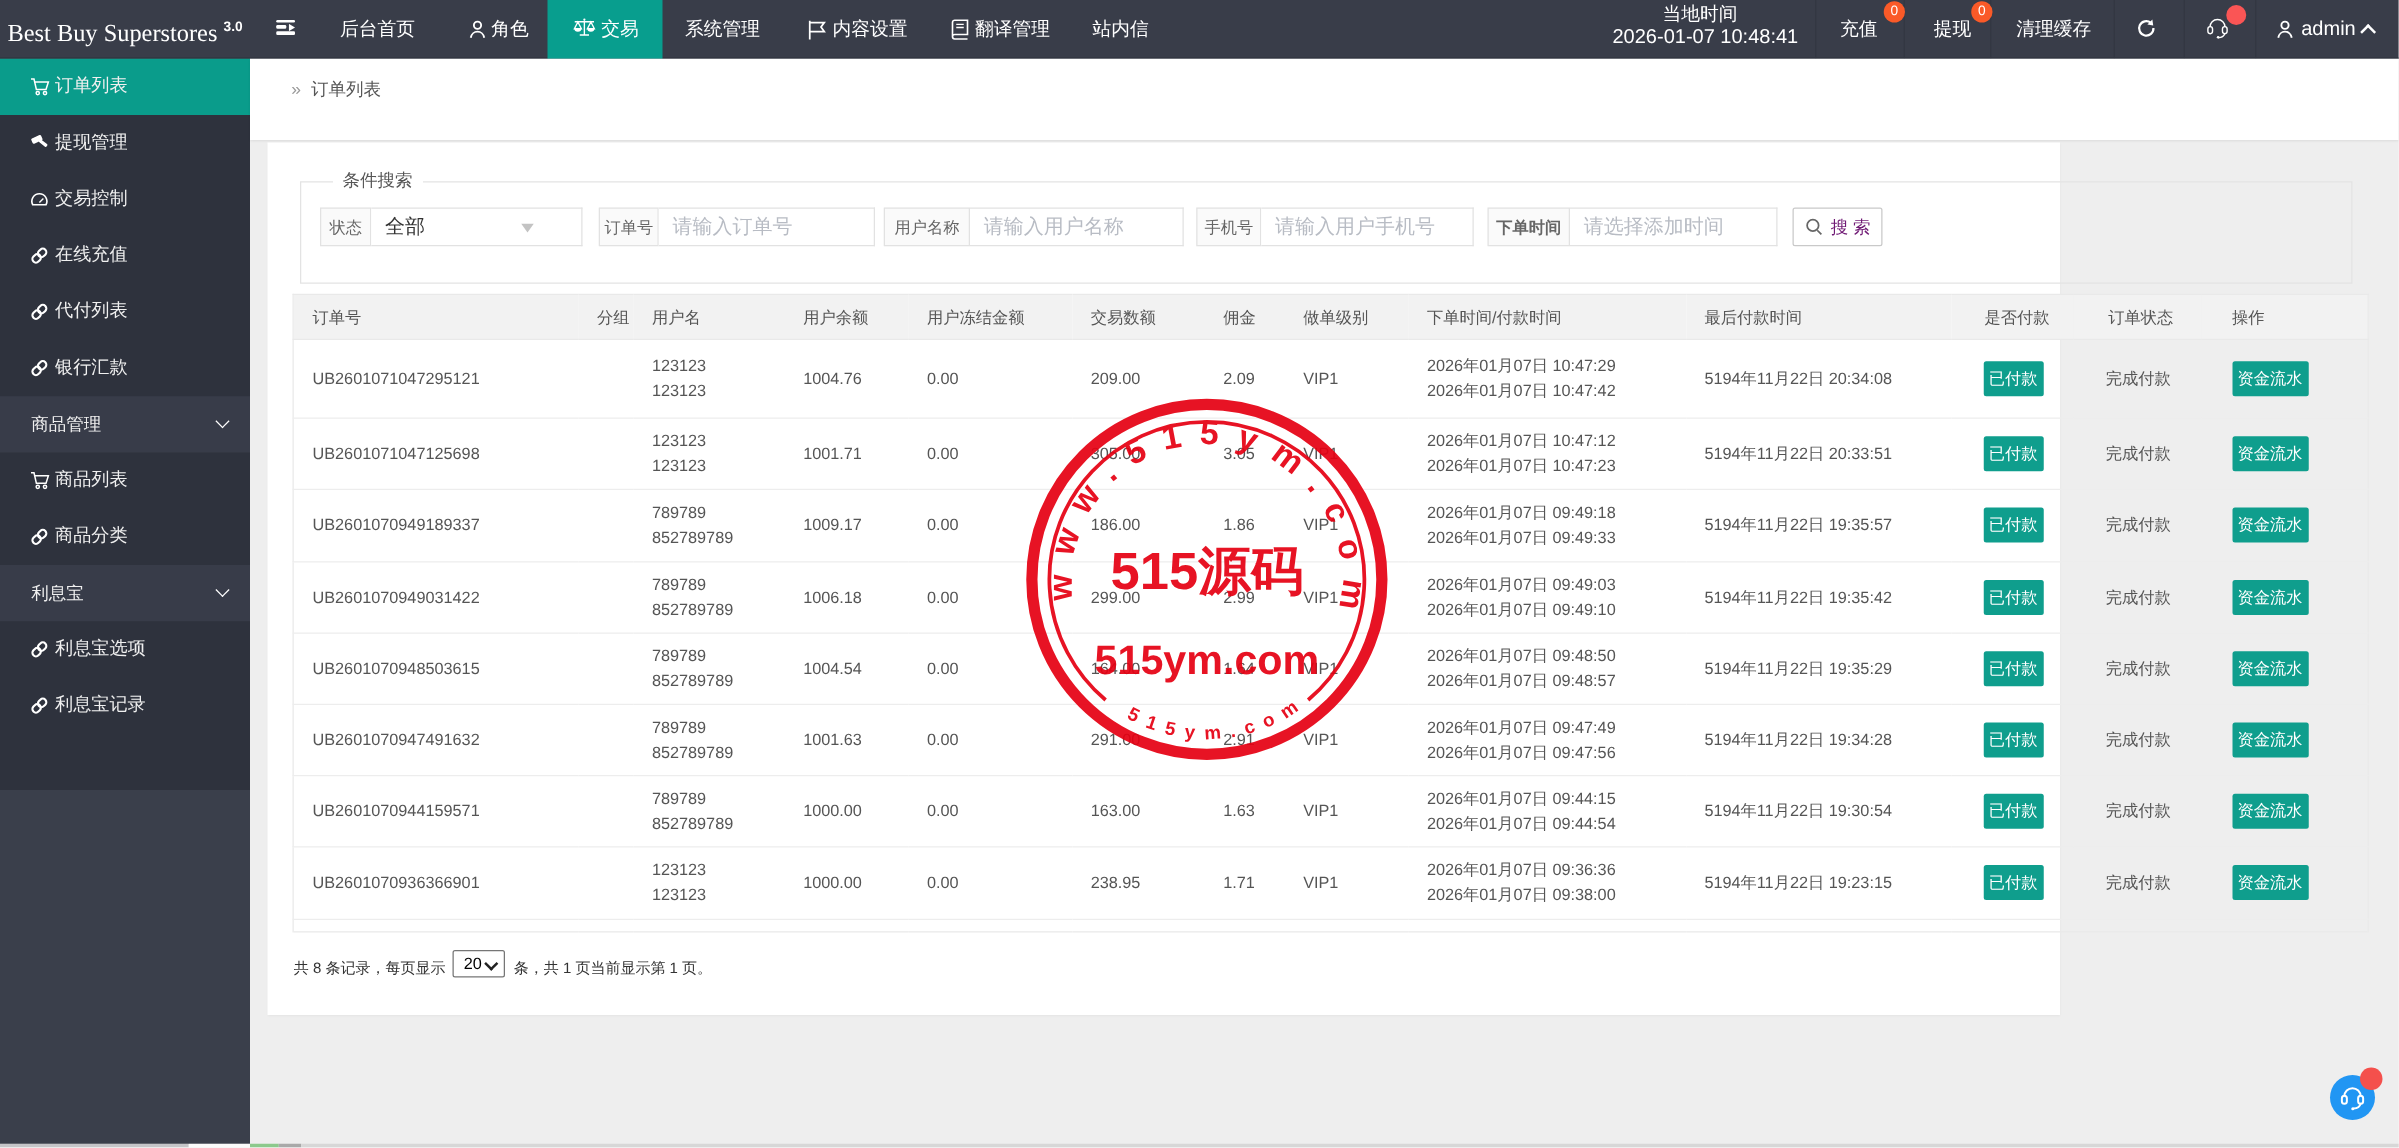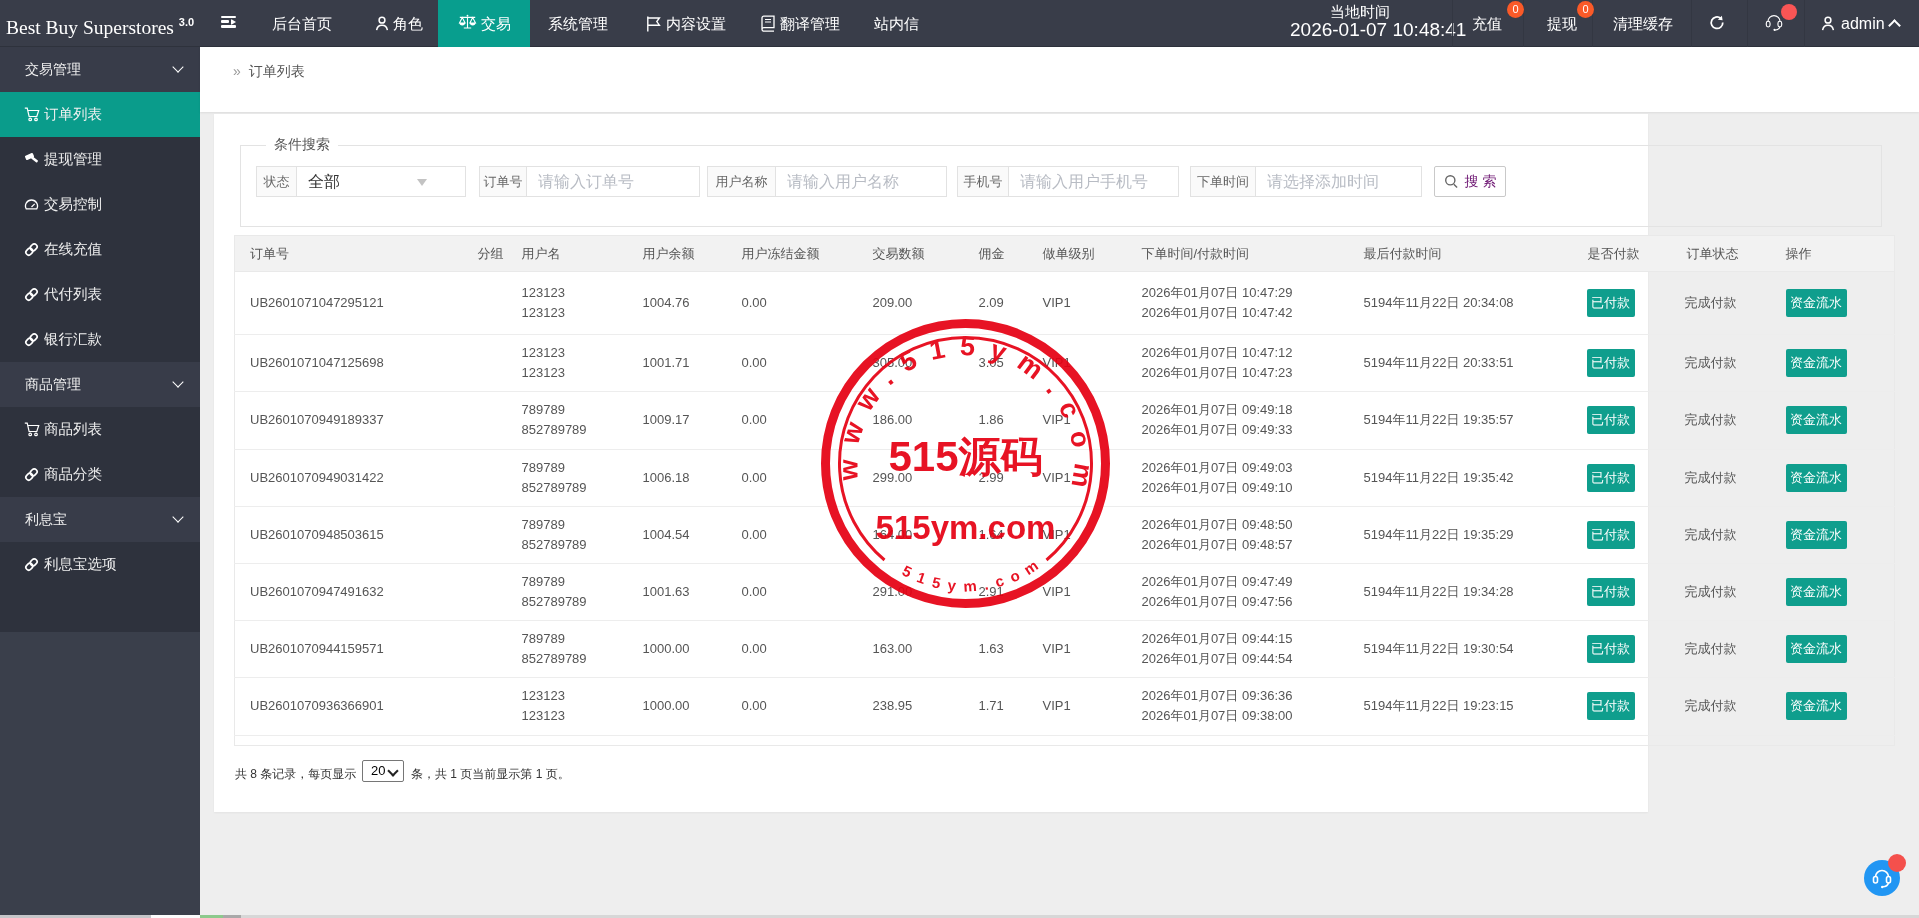--- a/index.html
+++ b/index.html
@@ -101,21 +101,21 @@
     </svg>
   <div class="navitem" style="left:666px;">内容设置</div>
   <svg class="abs" style="left:760px;top:15px;" width="16" height="17" viewBox="0 0 16 17">
       <g fill="none" stroke="#fff" stroke-width="1.3">
         <path d="M2 14.5 V3 a1.8 1.8 0 0 1 1.8 -1.8 H14 v11.4 H3.8 a1.8 1.8 0 0 0 0 3.6 H14"></path>
         <path d="M5 4.5 h6 M5 7 h6" stroke-width="1.1"></path>
       </g>
     </svg>
   <div class="navitem" style="left:780px;">翻译管理</div>
   <div class="navitem" style="left:874px;">站内信</div>
-  <div class="navitem" style="left:1290px;width:140px;text-align:center;line-height:18px;top:3px;">当地时间<br><span style="font-size:19px;">2026-01-07 10:48:41</span></div>
+  <div class="navitem" style="left:1290px;width:140px;text-align:center;line-height:18px;top:3px;">当地时间<br><span style="font-size:16px;">2026-01-07 10:48:41</span></div>
   <div class="tsep" style="left:1452px;"></div>
   <div class="navitem" style="left:1472px;">充值</div>
     <div class="badge" style="left:1507px;top:1px;">0</div>
   <div class="tsep" style="left:1523px;"></div>
   <div class="navitem" style="left:1547px;">提现</div>
     <div class="badge" style="left:1577px;top:1px;">0</div>
   <div class="tsep" style="left:1592px;"></div>
   <div class="navitem" style="left:1613px;">清理缓存</div>
   <div class="tsep" style="left:1691px;"></div>
   <svg class="abs" style="left:1709px;top:15px;" width="16" height="16" viewBox="0 0 20 20">
@@ -138,21 +138,20 @@
       <g fill="none" stroke="#fff" stroke-width="1.5">
         <circle cx="8" cy="5.2" r="2.9"></circle>
         <path d="M2.6 15.2 a5.5 6 0 0 1 10.8 0"></path>
       </g>
     </svg>
   <div class="navitem" style="left:1841px;font-size:16px;">admin</div>
   <div class="abs" style="left:1890px;top:21px;width:9px;height:9px;border-left:2px solid #fff;border-top:2px solid #fff;transform:rotate(45deg);"></div>
 </div>
 
 <div id="sidebar">
-  <div class="side-h">交易管理<span class="chev"></span></div>
   <div class="side-i on"><svg width="16" height="15" viewBox="0 0 16 15">
         <g fill="none" stroke="#fff" stroke-width="1.2">
           <path d="M0.8 1.2 h2.4 l1.9 8.3 h7.7 l1.9 -6 h-10.6"></path>
           <circle cx="6.2" cy="12.4" r="1.3"></circle>
           <circle cx="12" cy="12.4" r="1.3"></circle>
         </g>
       </svg>订单列表</div>
   <div class="side-i"><svg width="15" height="15" viewBox="0 0 15 15">
         <g fill="#fff">
           <rect x="1.2" y="2.2" width="8.6" height="4.6" rx="1" transform="rotate(-24 5.5 4.5)"></rect>
@@ -197,20 +196,26 @@
           <rect x="4.7" y="7" width="5.6" height="7.2" rx="2.8"></rect>
         </g>
       </svg>商品分类</div>
   <div class="side-h">利息宝<span class="chev"></span></div>
   <div class="side-i"><svg width="15" height="15" viewBox="0 0 15 15">
         <g fill="none" stroke="#fff" stroke-width="1.7" transform="rotate(45 7.5 7.5)">
           <rect x="4.7" y="0.8" width="5.6" height="7.2" rx="2.8"></rect>
           <rect x="4.7" y="7" width="5.6" height="7.2" rx="2.8"></rect>
         </g>
       </svg>利息宝选项</div>
+  <div class="side-i"><svg width="15" height="15" viewBox="0 0 15 15">
+        <g fill="none" stroke="#fff" stroke-width="1.7" transform="rotate(45 7.5 7.5)">
+          <rect x="4.7" y="0.8" width="5.6" height="7.2" rx="2.8"></rect>
+          <rect x="4.7" y="7" width="5.6" height="7.2" rx="2.8"></rect>
+        </g>
+      </svg>利息宝记录</div>
   <div style="position:absolute;left:0;top:585px;width:200px;height:283px;background:#3a3f4b;"></div>
 </div>
 
 <div id="crumb"><span class="gg">»</span>订单列表</div>
 
 <div id="card">
   <fieldset>
       <legend>条件搜索</legend>
     </fieldset>
   <div class="fg" style="left:42px;">
@@ -223,21 +228,21 @@
     </div>
   <div class="fg" style="left:493px;">
       <div class="lb" style="width:69px;">用户名称</div>
       <div class="ip" style="width:171px;">请输入用户名称</div>
     </div>
   <div class="fg" style="left:743px;">
       <div class="lb" style="width:52px;">手机号</div>
       <div class="ip" style="width:170px;">请输入用户手机号</div>
     </div>
   <div class="fg" style="left:976px;">
-      <div class="lb" style="width:66px;">下单时间</div>
+      <div class="lb" style="width:66px;font-weight:bold;">下单时间</div>
       <div class="ip" style="width:166px;">请选择添加时间</div>
     </div>
   <div id="searchbtn"><svg style="vertical-align:-3px;margin-right:6px;" width="15" height="15" viewBox="0 0 15 15">
         <g fill="none" stroke="#666" stroke-width="1.4">
           <circle cx="6.3" cy="6.3" r="4.6"></circle>
           <path d="M9.8 10.2 l3.3 3.3"></path>
         </g>
       </svg>搜 索</div>
   <table id="tbl">
     <colgroup>

